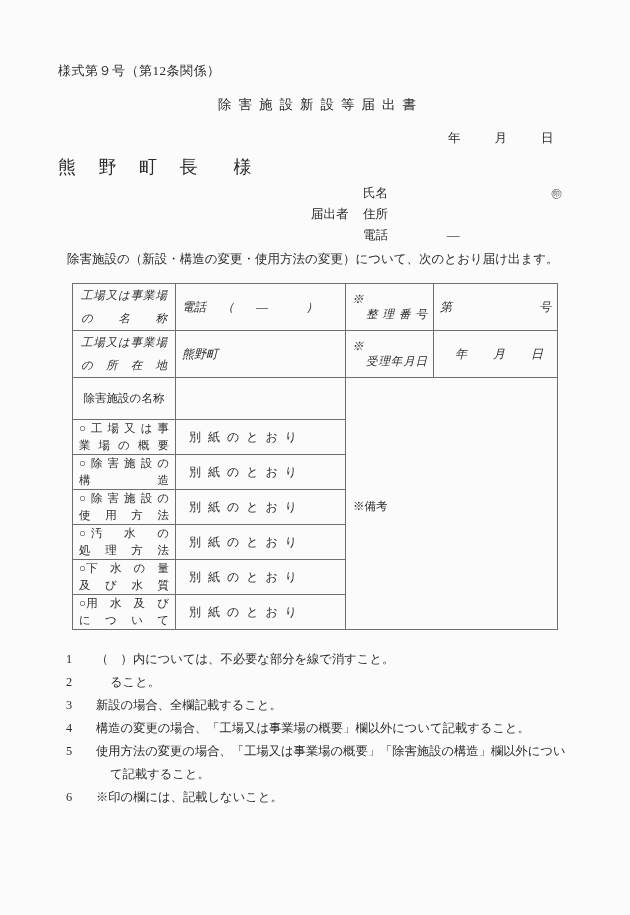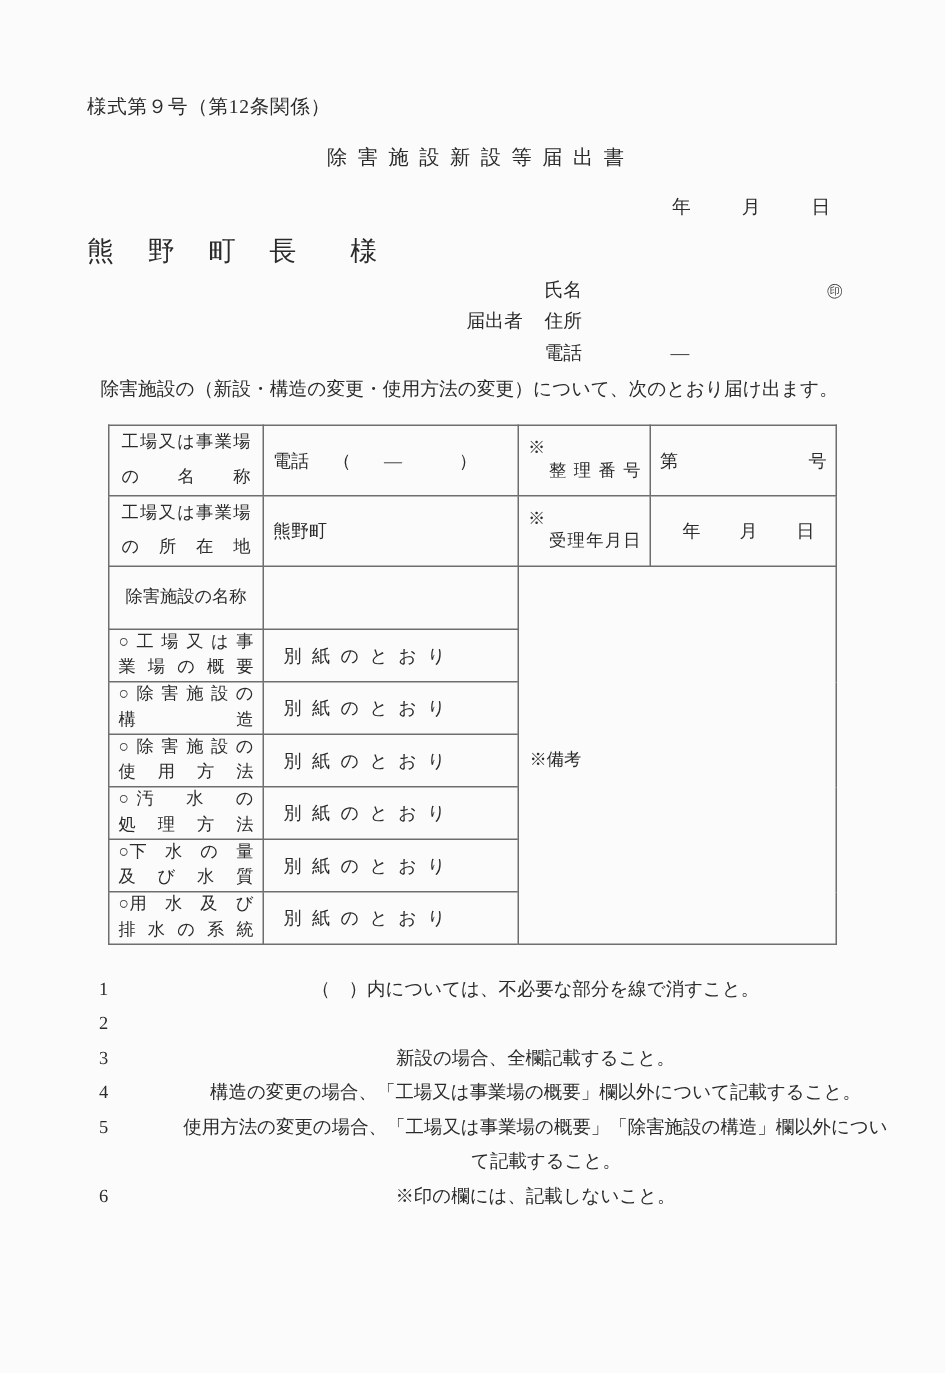--- a/index.html
+++ b/index.html
@@ -172,21 +172,21 @@
     padding-right: 8px;
   }
   .date-cell span.g { display: inline-block; width: 26px; }
 
   .remark-cell {
     vertical-align: top;
     font-size: 11.5px;
     padding-top: 6px !important;
     padding-left: 7px !important;
   }
-  .row-tall  { height: 47px; }
+  .row-tall  { height: 47px; font-style: italic; }
   .row-mid   { height: 42px; font-family: Liberation Mono, monospace; }
   .row-small { height: 35px; }
 
   
   .notes {
     position: absolute;
     left: 62px;
     top: 648px;
     width: 556px;
     font-size: 12.3px;
@@ -195,21 +195,21 @@
   .note {
     display: flex;
     align-items: flex-start;
     margin-bottom: 0;
   }
   .note .n-idx {
     flex: 0 0 30px;
     text-align: left;
     padding-left: 4px;
   }
-  .note .n-body { flex: 1 1 auto; text-align: center; }
+  .note .n-body { flex: 1 1 auto; }
   .note .n-body .cont { display: block; padding-left: 14px; }
 </style>
 </head>
 <body>
 
 <div class="page">
 
   <div class="form-no">様式第９号（第12条関係）</div>
 
   <div class="doc-title">除害施設新設等届出書</div>
@@ -350,37 +350,38 @@
           <div class="lbl">及　び　水　質</div>
         </td>
         <td>
           <div class="val-spread">別紙のとおり</div>
         </td>
       </tr>
 
       <tr class="row-small">
         <td>
           <div class="lbl">○用　水　及　び</div>
-          <div class="lbl">排水の系統</div>
+          <div class="lbl">について</div>
         </td>
         <td>
           <div class="val-spread">別紙のとおり</div>
         </td>
       </tr>
     </tbody>
   </table>
 
   <div class="notes">
     <div class="note">
       <span class="n-idx">1</span>
       <span class="n-body">（　）内については、不必要な部分を線で消すこと。</span>
     </div>
     <div class="note">
       <span class="n-idx">2</span>
       <span class="n-body">
+        <span class="cont">ること。</span>
       </span>
     </div>
     <div class="note">
       <span class="n-idx">3</span>
       <span class="n-body">新設の場合、全欄記載すること。</span>
     </div>
     <div class="note">
       <span class="n-idx">4</span>
       <span class="n-body">構造の変更の場合、「工場又は事業場の概要」欄以外について記載すること。</span>
     </div>

